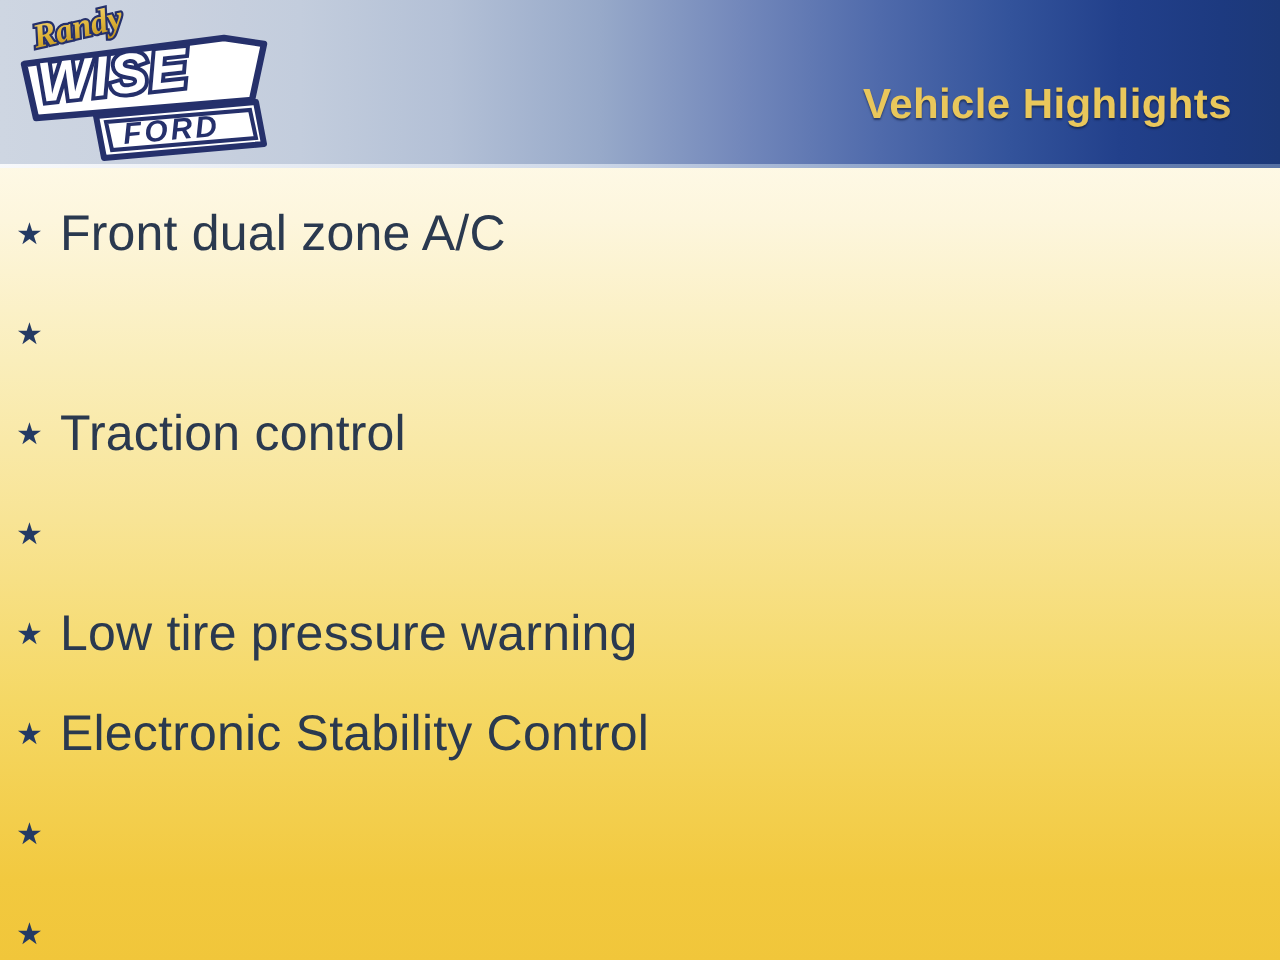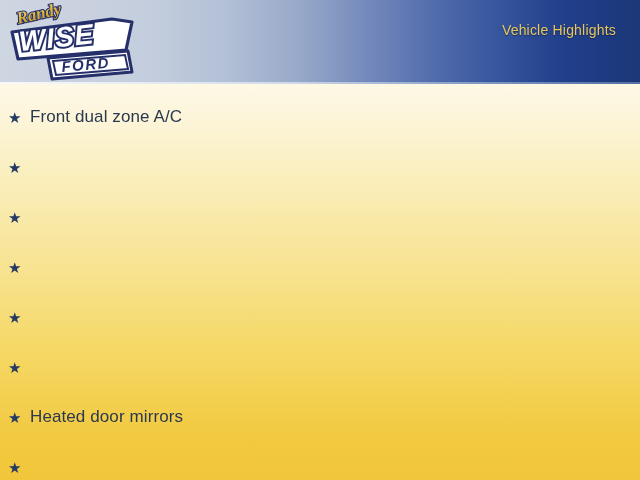--- a/index.html
+++ b/index.html
@@ -59,23 +59,23 @@
     background: linear-gradient(to right,
         rgba(255,255,255,0.85) 0%,
         rgba(220,228,240,0.8) 45%,
         rgba(150,172,205,0.75) 75%,
         rgba(110,135,180,0.7) 100%);
   }
 
   .header-title {
     position: absolute;
     right: 24px;
-    top: 22px;
-    font-size: 14px;
-    font-weight: 400;
+    top: 41px;
+    font-size: 21px;
+    font-weight: 700;
     letter-spacing: 0.2px;
     color: #e9c75b;
     text-shadow: 0 1px 1px rgba(10,20,50,0.55);
     white-space: nowrap;
   }
 
   
   .logo {
     position: absolute;
     left: 4px;
@@ -104,21 +104,21 @@
   .hl-star {
     width: 22px;
     flex: 0 0 22px;
     font-size: 15px;
     line-height: 1;
     color: #243a63;
     text-align: left;
     padding-top: 1px;
   }
   .hl-text {
-    font-size: 17px;
+    font-size: 25px;
     font-weight: 400;
     color: #2a394f;
     letter-spacing: 0.1px;
     white-space: nowrap;
   }
 </style>
 </head>
 <body>
 
 <div class="slide">
@@ -159,32 +159,34 @@
   <ul class="highlights">
     <li class="hl-item">
       <span class="hl-star">★</span>
       <span class="hl-text">Front dual zone A/C</span>
     </li>
     <li class="hl-item">
       <span class="hl-star">★</span>
     </li>
     <li class="hl-item">
       <span class="hl-star">★</span>
+      <span class="hl-text">Traction control</span>
     </li>
     <li class="hl-item">
       <span class="hl-star">★</span>
     </li>
     <li class="hl-item">
       <span class="hl-star">★</span>
+      <span class="hl-text">Low tire pressure warning</span>
     </li>
     <li class="hl-item">
       <span class="hl-star">★</span>
+      <span class="hl-text">Electronic Stability Control</span>
     </li>
     <li class="hl-item">
       <span class="hl-star">★</span>
-      <span class="hl-text">Heated door mirrors</span>
     </li>
     <li class="hl-item">
       <span class="hl-star">★</span>
     </li>
   </ul>
 
 </div>
 
 </body></html>

